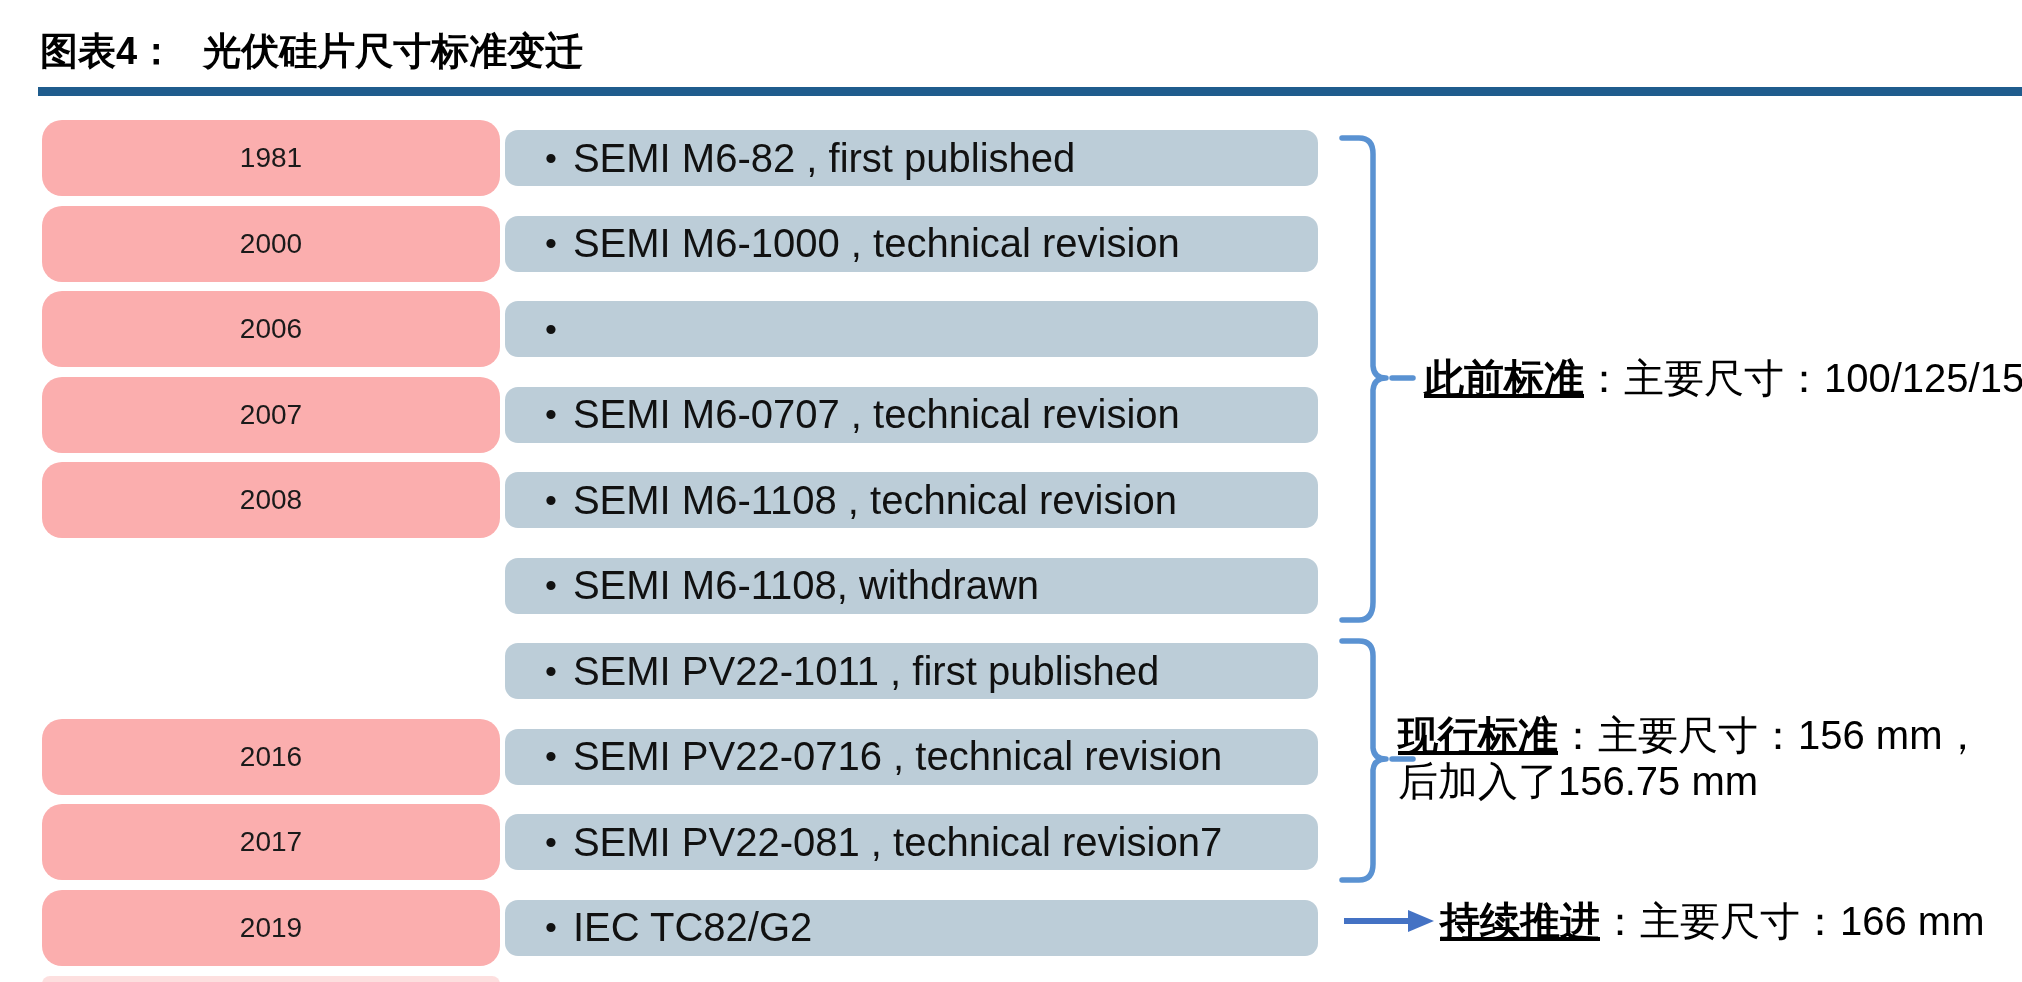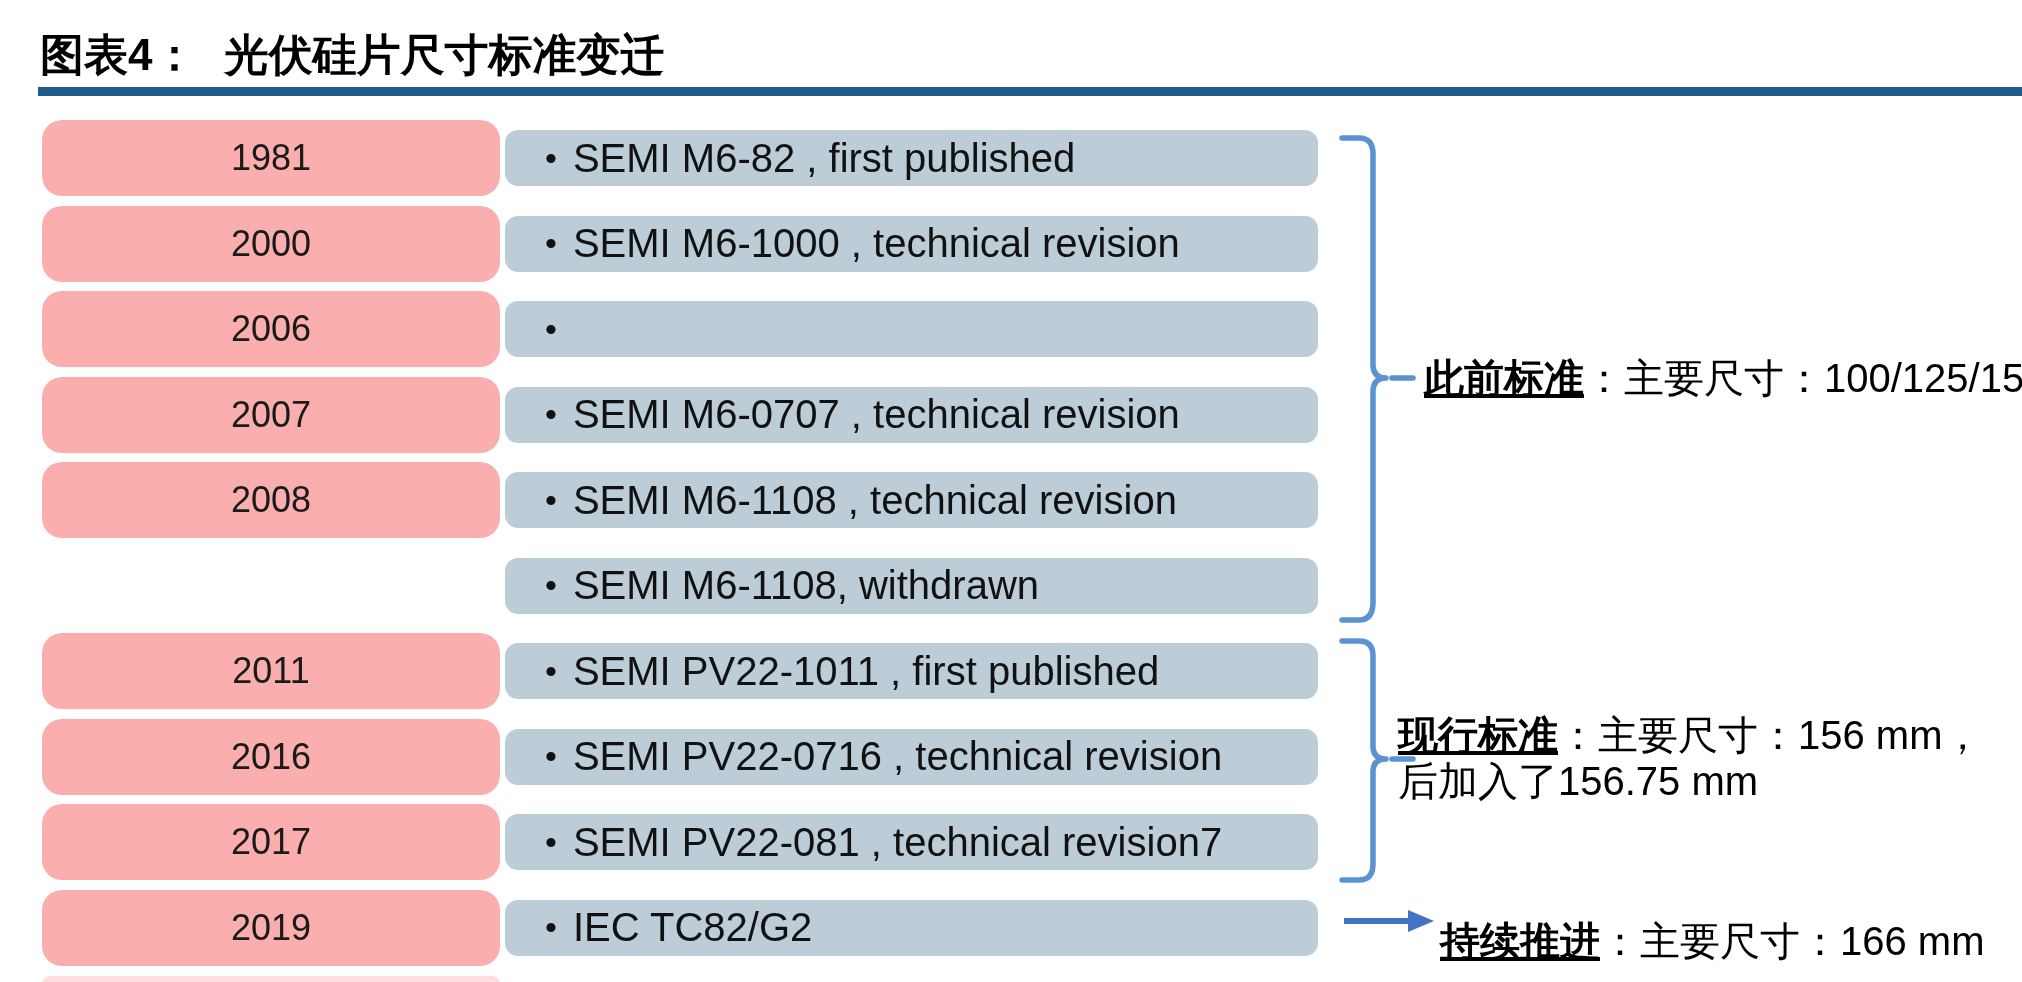--- a/index.html
+++ b/index.html
@@ -6,30 +6,30 @@
     --pink:#FBAEAE; --bluegray:#BCCDD8; --brace:#5A92D2; --arrow:#4472C4;
     --rule:#1F5C8D; --ink:#000000;
   }
   *{margin:0;padding:0;box-sizing:border-box;}
   html,body{width:2022px;height:982px;}
   body{
     position:relative;background:#ffffff;overflow:hidden;
     font-family:"Liberation Sans","DejaVu Sans",sans-serif;color:var(--ink);
   }
   
-  .title{position:absolute;left:40px;top:26px;font-size:44px;font-weight:700;white-space:nowrap;}
+  .title{position:absolute;left:40px;top:26px;font-size:38px;font-weight:700;white-space:nowrap;}
   .title .prefix{margin-right:28px;}
   .title-rule{position:absolute;left:38px;top:87px;width:1984px;height:9px;background:var(--rule);}
   
   .rows{position:absolute;left:42px;top:120px;display:flex;flex-direction:column;gap:9.5px;}
   .row{position:relative;width:1276px;height:76px;}
   .year-box{
     position:absolute;left:0;top:0;width:458px;height:76px;background:var(--pink);
     border-radius:20px;display:flex;align-items:center;justify-content:center;
-    font-size:36px;color:#1a1a1a;
+    font-size:28px;color:#1a1a1a;
   }
   .event-box{
     position:absolute;left:463px;top:10px;width:813px;height:56px;background:var(--bluegray);
     border-radius:13px;display:flex;align-items:center;
     padding-left:40px;font-size:40px;color:#111;white-space:nowrap;overflow:hidden;
   }
   .event-box .bullet{font-size:34px;margin-right:16px;}
   .next-row-sliver{
     position:absolute;left:42px;top:976px;width:458px;height:8px;
     background:var(--pink);opacity:.4;border-radius:14px 14px 0 0;
@@ -38,21 +38,21 @@
   .brace-svg,.arrow-svg{position:absolute;}
   .brace-svg path{fill:none;stroke:var(--brace);stroke-width:5.5;stroke-linecap:round;stroke-linejoin:round;}
   .brace-svg line{stroke:var(--brace);stroke-width:5.5;stroke-linecap:round;}
   .arrow-svg line{stroke:var(--arrow);stroke-width:6;stroke-linecap:butt;}
   .arrow-svg polygon{fill:var(--arrow);}
   
   .annotation{position:absolute;font-size:40px;white-space:nowrap;line-height:46px;}
   .annotation b{font-weight:700;text-decoration:underline;}
   .ann-previous{left:1424px;top:355px;}
   .ann-current{left:1398px;top:712px;white-space:normal;width:640px;}
-  .ann-ongoing{left:1440px;top:898px;margin-top:20px;}
+  .ann-ongoing{left:1440px;top:898px;}
 </style>
 </head>
 <body>
 
 <div class="title">
   <span class="prefix">图表4：</span><span>光伏硅片尺寸标准变迁</span>
 </div>
 <div class="title-rule"></div>
 
 <div class="rows">
@@ -90,21 +90,20 @@
         <span>SEMI M6-1108 , technical revision</span>
       </div>
   </div>
   <div class="row">
     <div class="event-box">
         <span class="bullet">•</span>
         <span>SEMI M6-1108, withdrawn</span>
       </div>
   </div>
   <div class="row">
-    <div class="year-box">2011</div>
     <div class="event-box">
         <span class="bullet">•</span>
         <span>SEMI PV22-1011 , first published</span>
       </div>
   </div>
   <div class="row">
     <div class="year-box">2016</div>
     <div class="event-box">
         <span class="bullet">•</span>
         <span>SEMI PV22-0716 , technical revision</span>

